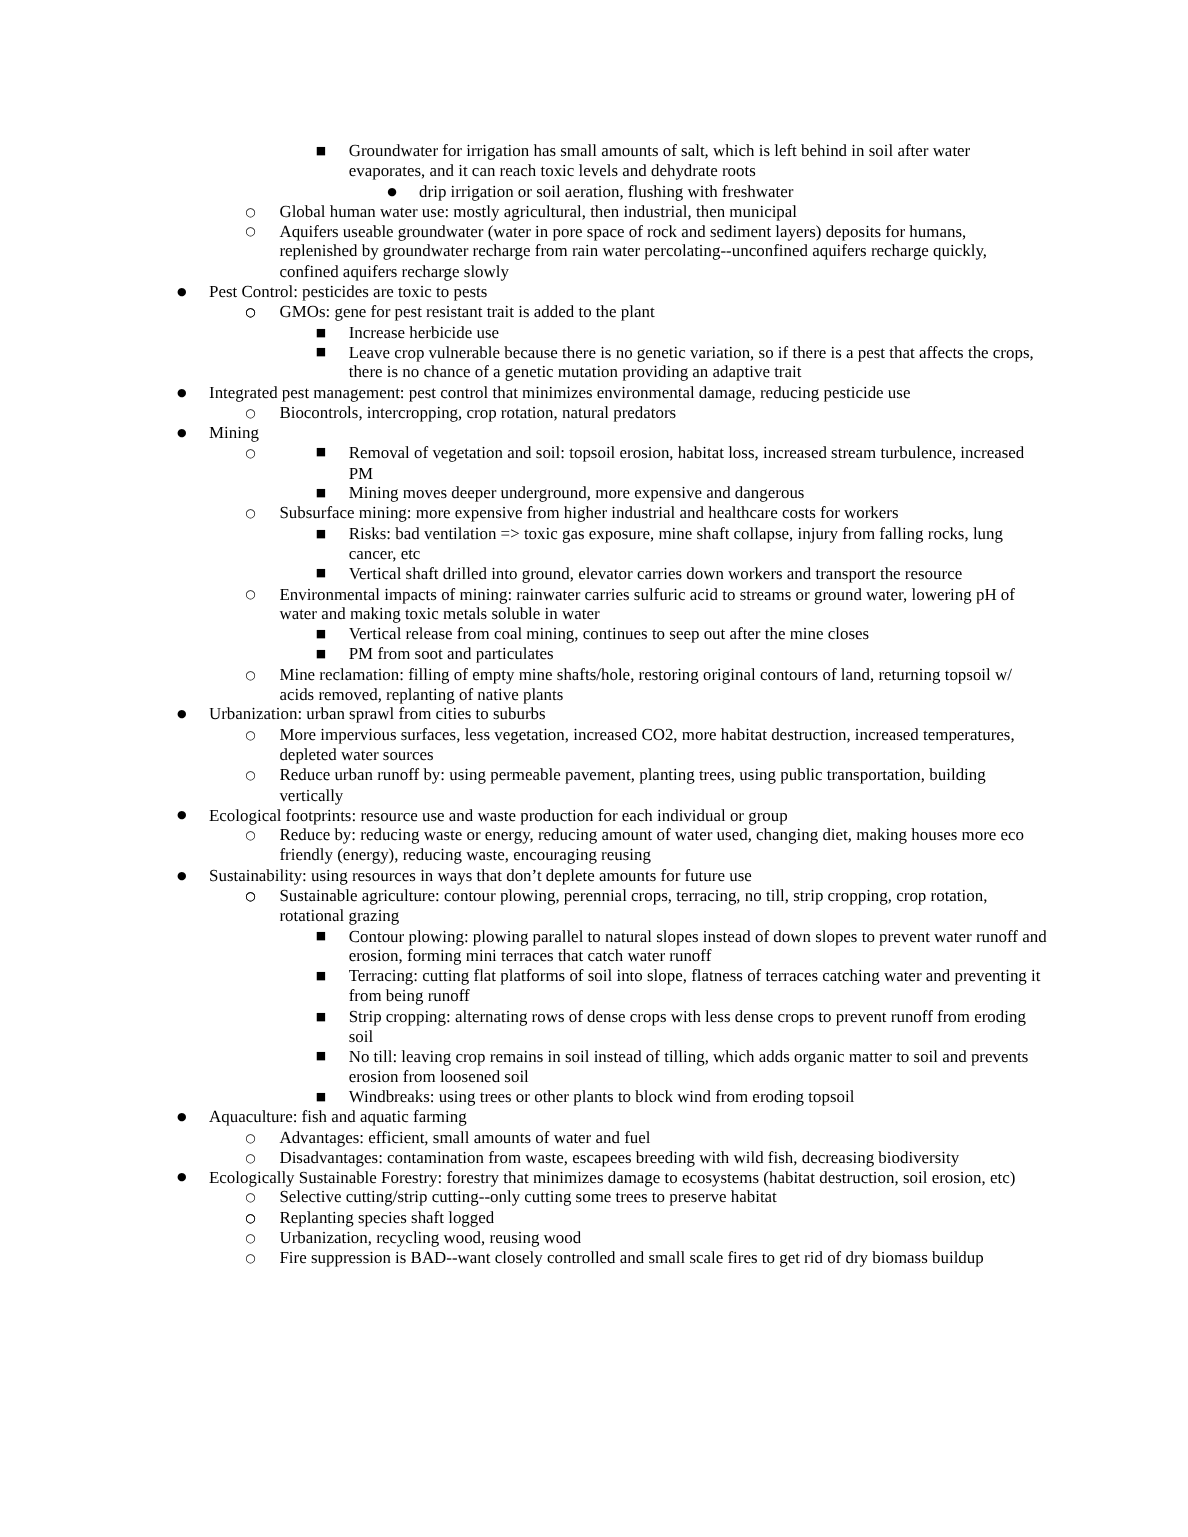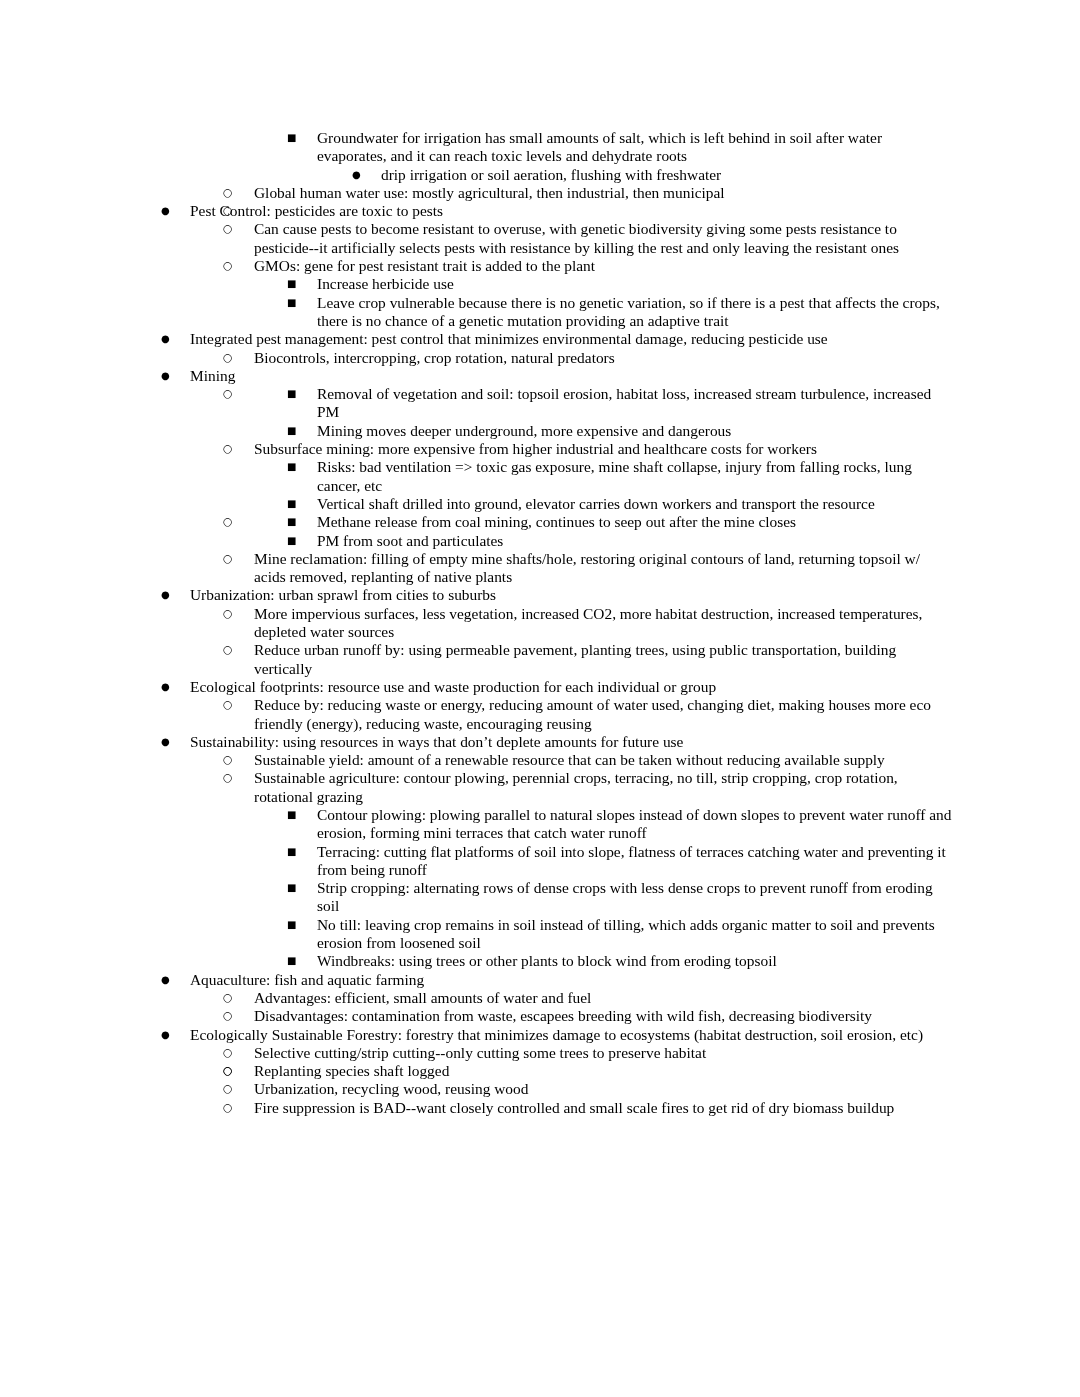--- a/index.html
+++ b/index.html
@@ -47,46 +47,46 @@
   .lvl4 .bullet { left: 352px; font-size: 10px; }
 </style>
 </head>
 <body>
 
 <div class="page">
   <div class="content">
       <div class="row lvl3"><span class="bullet">■</span><span class="text">Groundwater for irrigation has small amounts of salt, which is left behind in soil after water evaporates, and it can reach toxic levels and dehydrate roots</span></div>
       <div class="row lvl4"><span class="bullet">●</span><span class="text">drip irrigation or soil aeration, flushing with freshwater</span></div>
       <div class="row lvl2"><span class="bullet">○</span><span class="text">Global human water use: mostly agricultural, then industrial, then municipal</span></div>
+      <div class="row lvl2"><span class="bullet">○</span><span class="text">Aquifers useable groundwater (water in pore space of rock and sediment layers) deposits for humans, replenished by groundwater recharge from rain water percolating--unconfined aquifers recharge quickly, confined aquifers recharge slowly</span></div>
+      <div class="row lvl1"><span class="bullet">●</span><span class="text">Pest Control: pesticides are toxic to pests</span></div>
       <div class="row lvl2"><span class="bullet">○</span></div>
-      <div class="row lvl1"><span class="bullet">●</span><span class="text">Pest Control: pesticides are toxic to pests</span></div>
-      <div class="row lvl2"><span class="bullet">○</span><span class="text">Can cause pests to become resistant to overuse, with genetic biodiversity giving some pests resistance to pesticide--it artificially selects pests with resistance by killing the rest and only leaving the resistant ones</span></div>
       <div class="row lvl2"><span class="bullet">○</span><span class="text">GMOs: gene for pest resistant trait is added to the plant</span></div>
       <div class="row lvl3"><span class="bullet">■</span><span class="text">Increase herbicide use</span></div>
       <div class="row lvl3"><span class="bullet">■</span><span class="text">Leave crop vulnerable because there is no genetic variation, so if there is a pest that affects the crops, there is no chance of a genetic mutation providing an adaptive trait</span></div>
       <div class="row lvl1"><span class="bullet">●</span><span class="text">Integrated pest management: pest control that minimizes environmental damage, reducing pesticide use</span></div>
       <div class="row lvl2"><span class="bullet">○</span><span class="text">Biocontrols, intercropping, crop rotation, natural predators</span></div>
       <div class="row lvl1"><span class="bullet">●</span><span class="text">Mining</span></div>
       <div class="row lvl2"><span class="bullet">○</span></div>
       <div class="row lvl3"><span class="bullet">■</span><span class="text">Removal of vegetation and soil: topsoil erosion, habitat loss, increased stream turbulence, increased PM</span></div>
       <div class="row lvl3"><span class="bullet">■</span><span class="text">Mining moves deeper underground, more expensive and dangerous</span></div>
       <div class="row lvl2"><span class="bullet">○</span><span class="text">Subsurface mining: more expensive from higher industrial and healthcare costs for workers</span></div>
       <div class="row lvl3"><span class="bullet">■</span><span class="text">Risks: bad ventilation =&gt; toxic gas exposure, mine shaft collapse, injury from falling rocks, lung cancer, etc</span></div>
       <div class="row lvl3"><span class="bullet">■</span><span class="text">Vertical shaft drilled into ground, elevator carries down workers and transport the resource</span></div>
-      <div class="row lvl2"><span class="bullet">○</span></div>
-      <div class="row lvl3"><span class="bullet">■</span><span class="text">Methane release from coal mining, continues to seep out after the mine closes</span></div>
+      <div class="row lvl2"><span class="bullet">○</span><span class="text">Environmental impacts of mining: rainwater carries sulfuric acid to streams or ground water, lowering pH of water and making toxic metals soluble in water</span></div>
+      <div class="row lvl3"><span class="bullet">■</span><span class="text">Vertical release from coal mining, continues to seep out after the mine closes</span></div>
       <div class="row lvl3"><span class="bullet">■</span><span class="text">PM from soot and particulates</span></div>
       <div class="row lvl2"><span class="bullet">○</span><span class="text">Mine reclamation: filling of empty mine shafts/hole, restoring original contours of land, returning topsoil w/ acids removed, replanting of native plants</span></div>
       <div class="row lvl1"><span class="bullet">●</span><span class="text">Urbanization: urban sprawl from cities to suburbs</span></div>
       <div class="row lvl2"><span class="bullet">○</span><span class="text">More impervious surfaces, less vegetation, increased CO2, more habitat destruction, increased temperatures, depleted water sources</span></div>
       <div class="row lvl2"><span class="bullet">○</span><span class="text">Reduce urban runoff by: using permeable pavement, planting trees, using public transportation, building vertically</span></div>
       <div class="row lvl1"><span class="bullet">●</span><span class="text">Ecological footprints: resource use and waste production for each individual or group</span></div>
       <div class="row lvl2"><span class="bullet">○</span><span class="text">Reduce by: reducing waste or energy, reducing amount of water used, changing diet, making houses more eco friendly (energy), reducing waste, encouraging reusing</span></div>
       <div class="row lvl1"><span class="bullet">●</span><span class="text">Sustainability: using resources in ways that don’t deplete amounts for future use</span></div>
-      <div class="row lvl2"><span class="bullet">○</span><span class="text">Sustainable yield: amount of a renewable resource that can be taken without reducing available supply</span></div>
+      <div class="row lvl2"><span class="bullet">○</span></div>
       <div class="row lvl2"><span class="bullet">○</span><span class="text">Sustainable agriculture: contour plowing, perennial crops, terracing, no till, strip cropping, crop rotation, rotational grazing</span></div>
       <div class="row lvl3"><span class="bullet">■</span><span class="text">Contour plowing: plowing parallel to natural slopes instead of down slopes to prevent water runoff and erosion, forming mini terraces that catch water runoff</span></div>
       <div class="row lvl3"><span class="bullet">■</span><span class="text">Terracing: cutting flat platforms of soil into slope, flatness of terraces catching water and preventing it from being runoff</span></div>
       <div class="row lvl3"><span class="bullet">■</span><span class="text">Strip cropping: alternating rows of dense crops with less dense crops to prevent runoff from eroding soil</span></div>
       <div class="row lvl3"><span class="bullet">■</span><span class="text">No till: leaving crop remains in soil instead of tilling, which adds organic matter to soil and prevents erosion from loosened soil</span></div>
       <div class="row lvl3"><span class="bullet">■</span><span class="text">Windbreaks: using trees or other plants to block wind from eroding topsoil</span></div>
       <div class="row lvl1"><span class="bullet">●</span><span class="text">Aquaculture: fish and aquatic farming</span></div>
       <div class="row lvl2"><span class="bullet">○</span><span class="text">Advantages: efficient, small amounts of water and fuel</span></div>
       <div class="row lvl2"><span class="bullet">○</span><span class="text">Disadvantages: contamination from waste, escapees breeding with wild fish, decreasing biodiversity</span></div>
       <div class="row lvl1"><span class="bullet">●</span><span class="text">Ecologically Sustainable Forestry: forestry that minimizes damage to ecosystems (habitat destruction, soil erosion, etc)</span></div>

